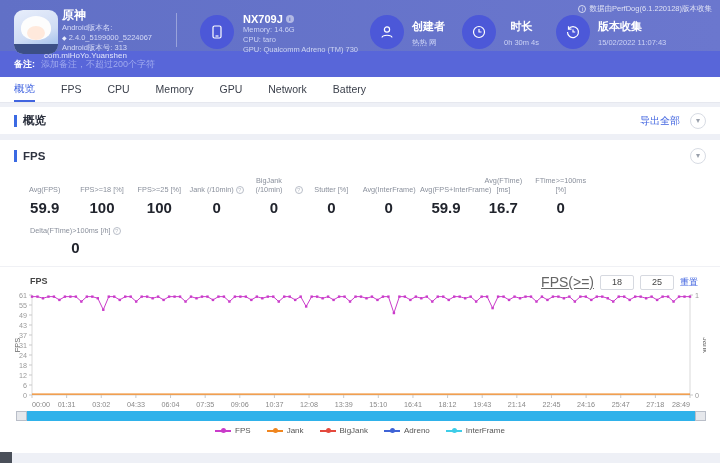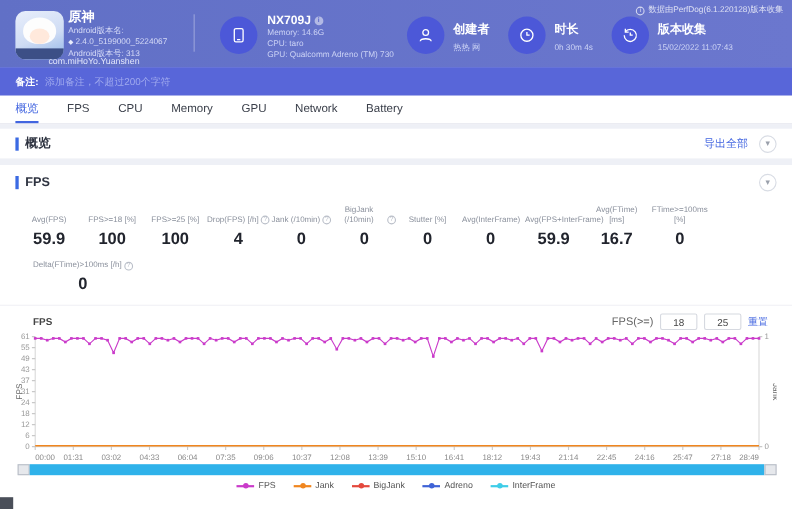--- a/index.html
+++ b/index.html
@@ -1,20 +1,20 @@
 <!DOCTYPE html>
 <html><head>
 <meta charset="utf-8">
 <style>
   * { margin:0; padding:0; box-sizing:border-box; }
   html,body { width:720px; height:463px; overflow:hidden; }
   body { font-family:"Liberation Sans","DejaVu Sans",sans-serif; background:#eef0f6; font-size:10px; color:#333; }
 
   
-  .hdr { position:relative; height:61px; background:linear-gradient(90deg,#6170c6,#6b77ce); }
+  .hdr { position:relative; height:51px; background:linear-gradient(90deg,#6170c6,#6b77ce); }
   .app-icon { position:absolute; left:14px; top:10px; width:44px; height:44px; border-radius:9px;
               background:linear-gradient(160deg,#e8eefb 0%,#cfdcf4 55%,#8fb4e8 100%); overflow:hidden; }
   .app-icon .hair { position:absolute; left:7px; top:6px; width:30px; height:24px; border-radius:50% 50% 45% 45%; background:#fdfdfd; }
   .app-icon .face { position:absolute; left:13px; top:16px; width:18px; height:14px; border-radius:50%; background:#ffe9dc; }
   .app-icon .scarf { position:absolute; left:0; bottom:0; width:44px; height:10px; background:#3c4f86; }
   .app-details { position:absolute; left:62px; top:10px; line-height:10px; }
   .app-name { font-size:12px; font-weight:bold; color:#fff; margin-bottom:3px; }
   .app-line { font-size:7.5px; color:#d6dbf7; line-height:9.5px; white-space:nowrap; }
   .diamond { font-size:6px; color:#e9edfc; margin-right:2px; }
   .app-package { position:absolute; left:44px; top:51px; font-size:8px; color:#e2e6fb; }
@@ -57,21 +57,21 @@
   .stat-value { font-size:15px; font-weight:bold; color:#21242d; margin-top:5px; }
 
   .delta { margin:10px 0 0 30px; display:inline-block; text-align:center; }
   .delta-label { font-size:7.3px; color:#8a909c; }
   .delta-value { font-size:15px; font-weight:bold; color:#21242d; margin-top:4px; }
 
   .chart-block { margin-top:10px; border-top:1px solid #f0f1f5; padding-top:6px; }
   .chart-ctrl { position:relative; height:18px; }
   .chart-ctrl .clabel { position:absolute; left:30px; top:3px; font-size:9px; font-weight:bold; color:#444; }
   .ctrl-right { position:absolute; right:22px; top:1px; display:flex; align-items:center; gap:6px; }
-  .ctrl-right label { font-size:10px; color:#666; }
+  .ctrl-right label { font-size:14px; color:#666;text-decoration:underline; }
   .ctrl-right input { width:34px; height:15px; border:1px solid #d6d9e0; border-radius:2px; text-align:center; font-size:9px; color:#444; font-family:inherit; }
   .reset { font-size:9px; color:#4265e0; cursor:pointer; }
 
   .red-bar { margin:2px 14px 0 16px; height:15px; background:#e85a6e; border-radius:1px; text-align:center; }
   .red-bar span { color:#fff; font-size:8.5px; line-height:15px; }
 
   .scrollbar { margin:2px 14px 0 16px; height:10px; display:flex; align-items:stretch; }
   .sb-handle { width:11px; background:#e6e8ec; border:1px solid #b9bec8; flex:none; }
   .sb-track { flex:1; background:#2fb2ea; }
 
@@ -125,21 +125,21 @@
     <div class="blk-title">创建者</div>
     <div class="blk-sub" style="margin-top:4px;">热热 网</div>
   </div>
 
   <div class="circ" style="left:462px;top:15px;">
     <svg width="16" height="16" viewBox="0 0 16 16">
         <circle cx="8" cy="8" r="5.5" fill="none" stroke="#fff" stroke-width="1.2"></circle>
         <path d="M8 5 V8 H10.5" fill="none" stroke="#fff" stroke-width="1.2"></path>
       </svg>
   </div>
-  <div style="position:absolute;left:504px;top:19px;">
+  <div style="position:absolute;left:504px;top:19px;text-align:center;">
     <div class="blk-title">时长</div>
     <div class="blk-sub" style="margin-top:4px;">0h 30m 4s</div>
   </div>
 
   <div class="circ" style="left:556px;top:15px;">
     <svg width="16" height="16" viewBox="0 0 16 16">
         <path d="M3.5 5 A5.5 5.5 0 1 1 2.5 8" fill="none" stroke="#fff" stroke-width="1.2"></path>
         <path d="M3.5 2.2 V5.2 H6.5" fill="none" stroke="#fff" stroke-width="1.2"></path>
         <path d="M8 5.5 V8 H10.2" fill="none" stroke="#fff" stroke-width="1.2"></path>
       </svg>
@@ -194,27 +194,20 @@
         <div class="stat-label">
           <span class="txt">FPS&gt;=18 [%]</span>
         </div>
         <div class="stat-value">100</div>
       </div>
       <div class="stat">
         <div class="stat-label">
           <span class="txt">FPS&gt;=25 [%]</span>
         </div>
         <div class="stat-value">100</div>
-      </div>
-      <div class="stat">
-        <div class="stat-label">
-          <span class="txt">Drop(FPS) [/h]</span>
-          <span class="qmark">?</span>
-        </div>
-        <div class="stat-value">4</div>
       </div>
       <div class="stat">
         <div class="stat-label">
           <span class="txt">Jank (/10min)</span>
           <span class="qmark">?</span>
         </div>
         <div class="stat-value">0</div>
       </div>
       <div class="stat">
         <div class="stat-label">

